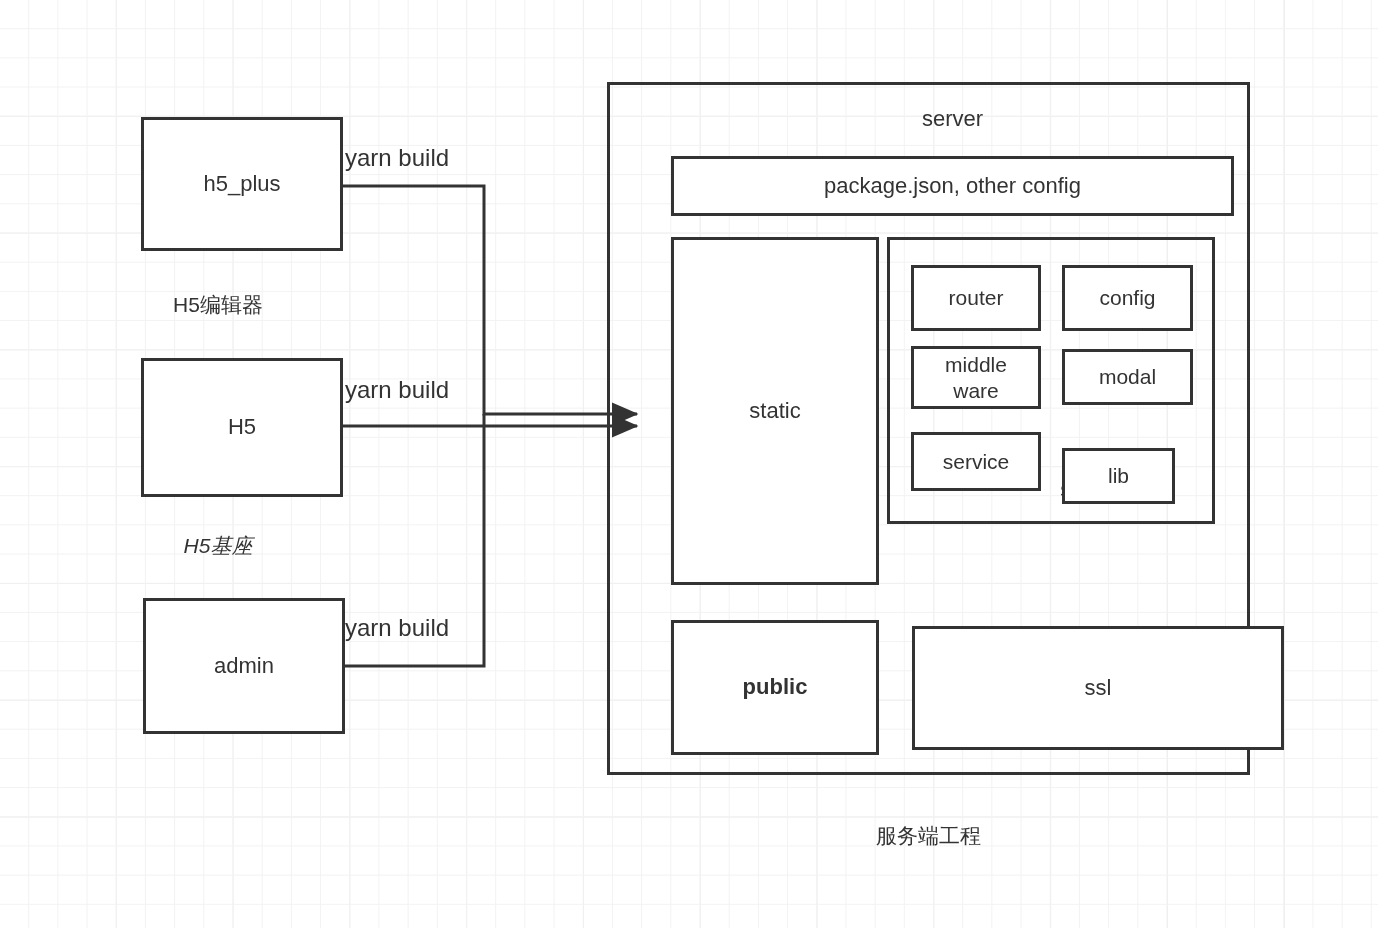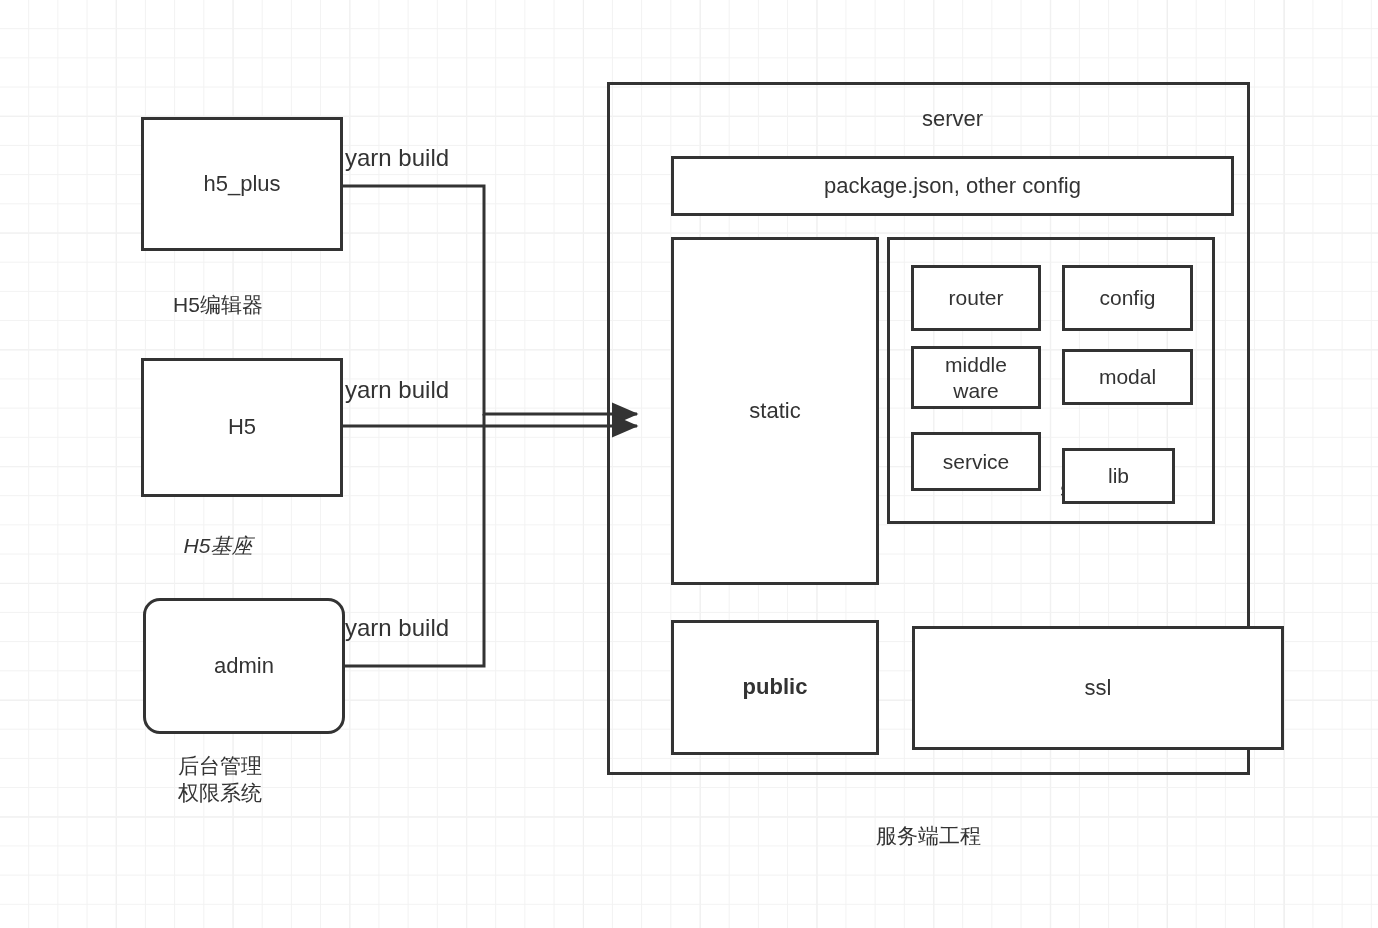--- a/index.html
+++ b/index.html
@@ -96,25 +96,23 @@
   <div class="node fs-22" style="left:117px; top:117px; width:202px; height:134px;">
     <span>h5_plus</span>
   </div>
   <div class="caption fs-21" style="left:117px; top:292px; width:202px;">H5编辑器</div>
 
   <div class="node fs-22" style="left:117px; top:358px; width:202px; height:139px;">
     <span>H5</span>
   </div>
   <div class="caption fs-21" style="left:117px; top:533px; width:202px;font-style:italic;">H5基座</div>
 
-  <div class="node fs-22" style="left:119px; top:598px; width:202px; height:136px;border-radius:17px;">
+  <div class="node fs-22" style="left:119px; top:598px; width:202px; height:136px;">
     <span>admin</span>
   </div>
-  <div class="caption fs-21" style="left:119px; top:753px; width:202px;">后台管理
-权限系统</div>
 
   <div class="node container-node" style="left:607px; top:82px; width:643px; height:693px; display:block;">
     <div class="inner-title fs-22" style="left:0; top:21px;">server</div>
   </div>
 
   <div class="node fs-22" style="left:647px; top:156px; width:563px; height:60px;">
     <span>package.json, other config</span>
   </div>
 
   <div class="node fs-22" style="left:647px; top:237px; width:208px; height:348px;">

